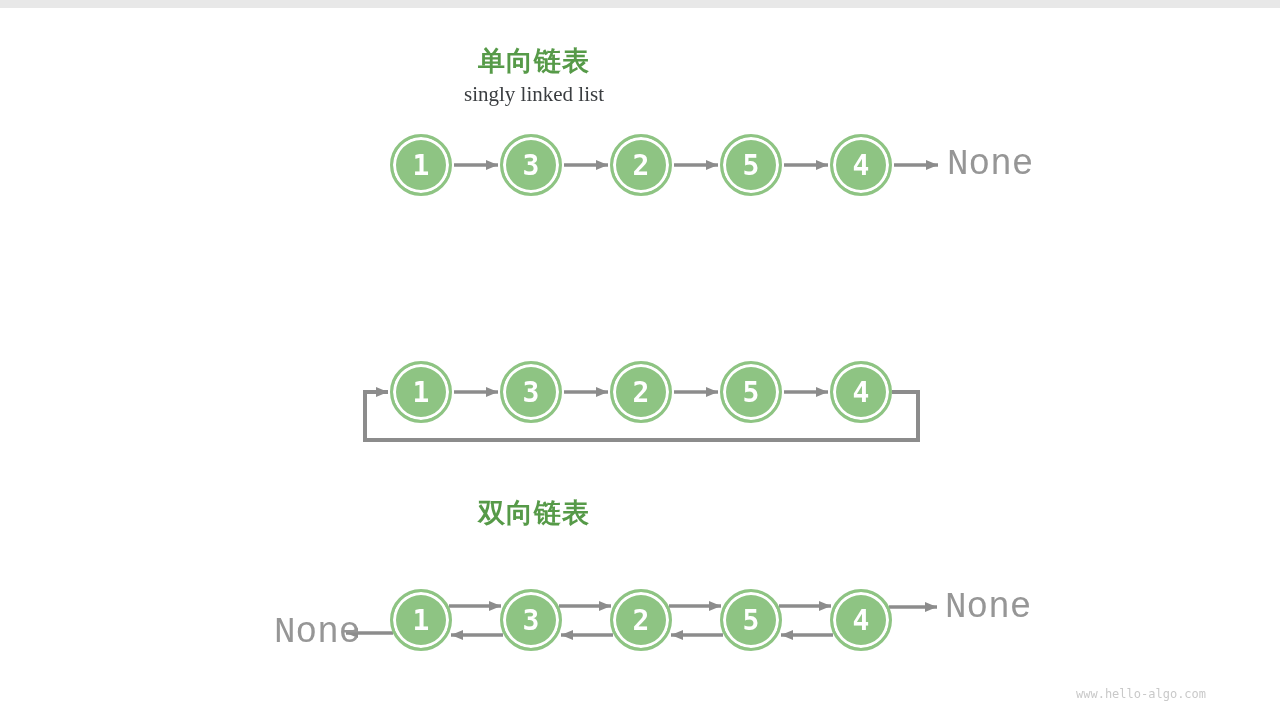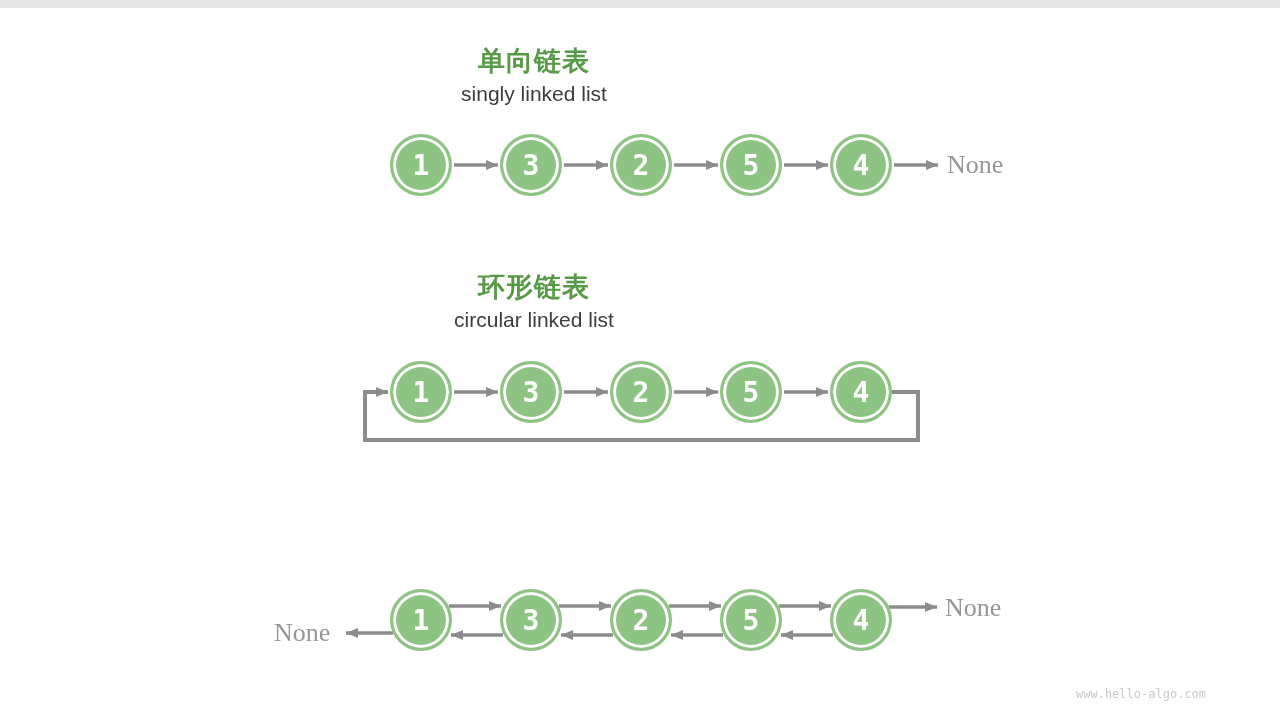--- a/index.html
+++ b/index.html
@@ -23,36 +23,36 @@
   #ah path{fill:var(--arrow);}
   .section-header{
     position:absolute;left:234px;width:600px;text-align:center;
   }
   .cn-title{
     font-family:"DejaVu Sans",sans-serif;
     font-size:27px;font-weight:bold;line-height:34px;
     color:var(--title-green);letter-spacing:1px;
   }
   .en-subtitle{
-    font-family:Liberation Sans, sans-serif;
+    font-family:Liberation Serif, serif;
     font-size:21px;line-height:28px;margin-top:2px;
     color:var(--ink);
   }
   .node{
     position:absolute;width:56px;height:56px;border-radius:50%;
     background:var(--green);border:3px solid var(--green);
     box-shadow:inset 0 0 0 3px #fff;
     display:flex;align-items:center;justify-content:center;
     color:#fff;font-family:"DejaVu Sans Mono",monospace;
     font-size:28px;font-weight:bold;
   }
   .none-label{
     position:absolute;color:var(--none);
-    font-family:Liberation Serif, serif;
-    font-size:26px;line-height:32px;
+    font-family:Liberation Mono, monospace;
+    font-size:36px;line-height:32px;
   }
   .watermark{
     position:absolute;left:1076px;top:679px;
     color:var(--wm);font-family:"DejaVu Sans Mono",monospace;
     font-size:12px;
   }
 </style>
 </head>
 <body>
 
@@ -84,26 +84,23 @@
       <line x1="833" y1="627" x2="781" y2="627" class="al" marker-end="url(#ah)"></line>
       <line x1="393" y1="625" x2="346" y2="625" class="al" marker-end="url(#ah)"></line>
       <line x1="889" y1="599" x2="937" y2="599" class="al" marker-end="url(#ah)"></line>
     </svg>
 
   <div class="section-header" style="top:36px">
     <div class="cn-title">单向链表</div>
     <div class="en-subtitle">singly linked list</div>
   </div>
 
-  <div class="section-header" style="top:262px">
-    <div class="cn-title">环形链表</div>
-    <div class="en-subtitle">circular linked list</div>
-  </div>
 
   <div class="section-header" style="top:488px">
+    <div class="cn-title">双向链表</div>
   </div>
 
   <div id="nodes-layer">
       <div class="node" style="left: 390px; top: 126px;">
         <span>1</span>
       </div>
       <div class="node" style="left: 500px; top: 126px;">
         <span>3</span>
       </div>
       <div class="node" style="left: 610px; top: 126px;">

